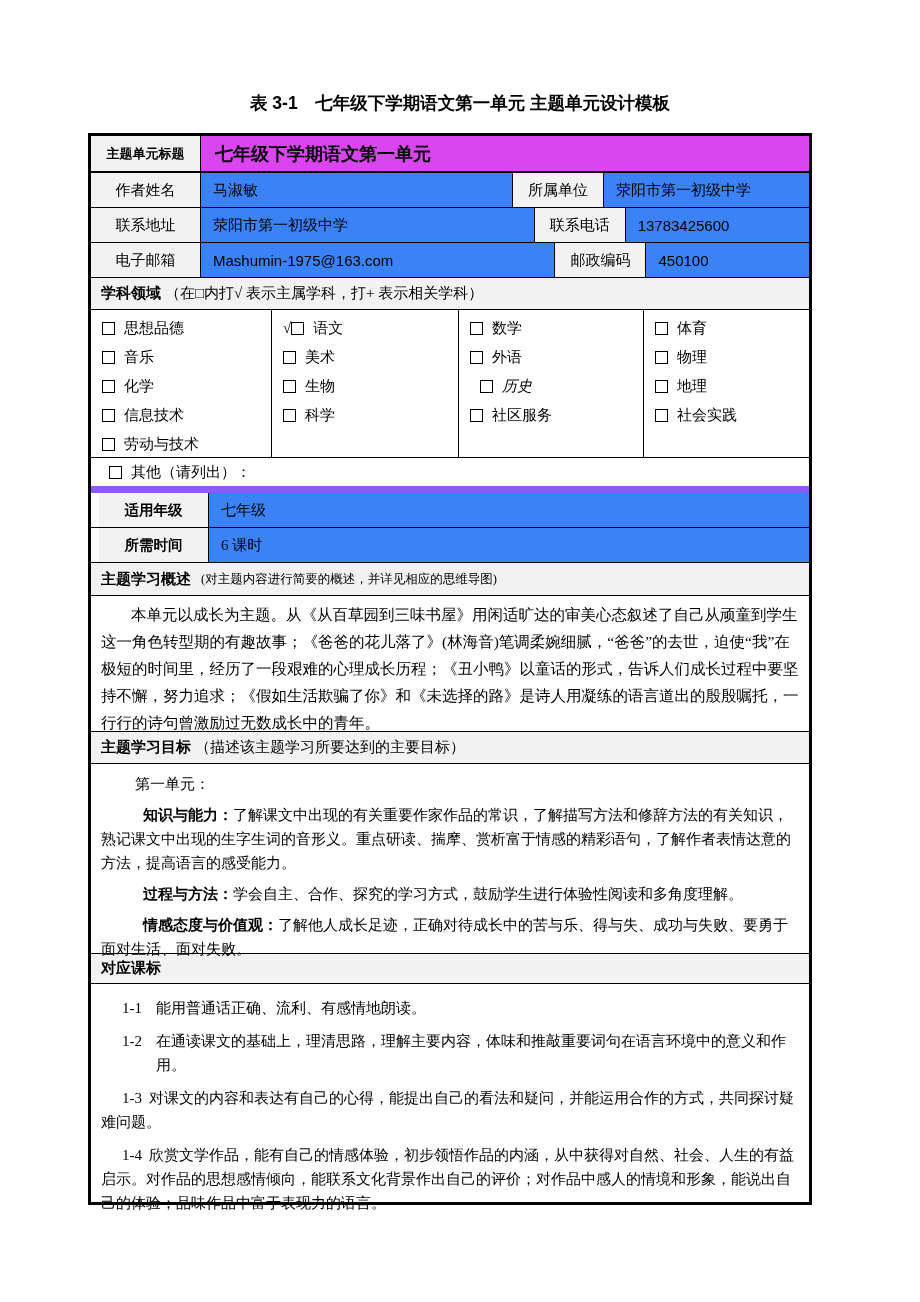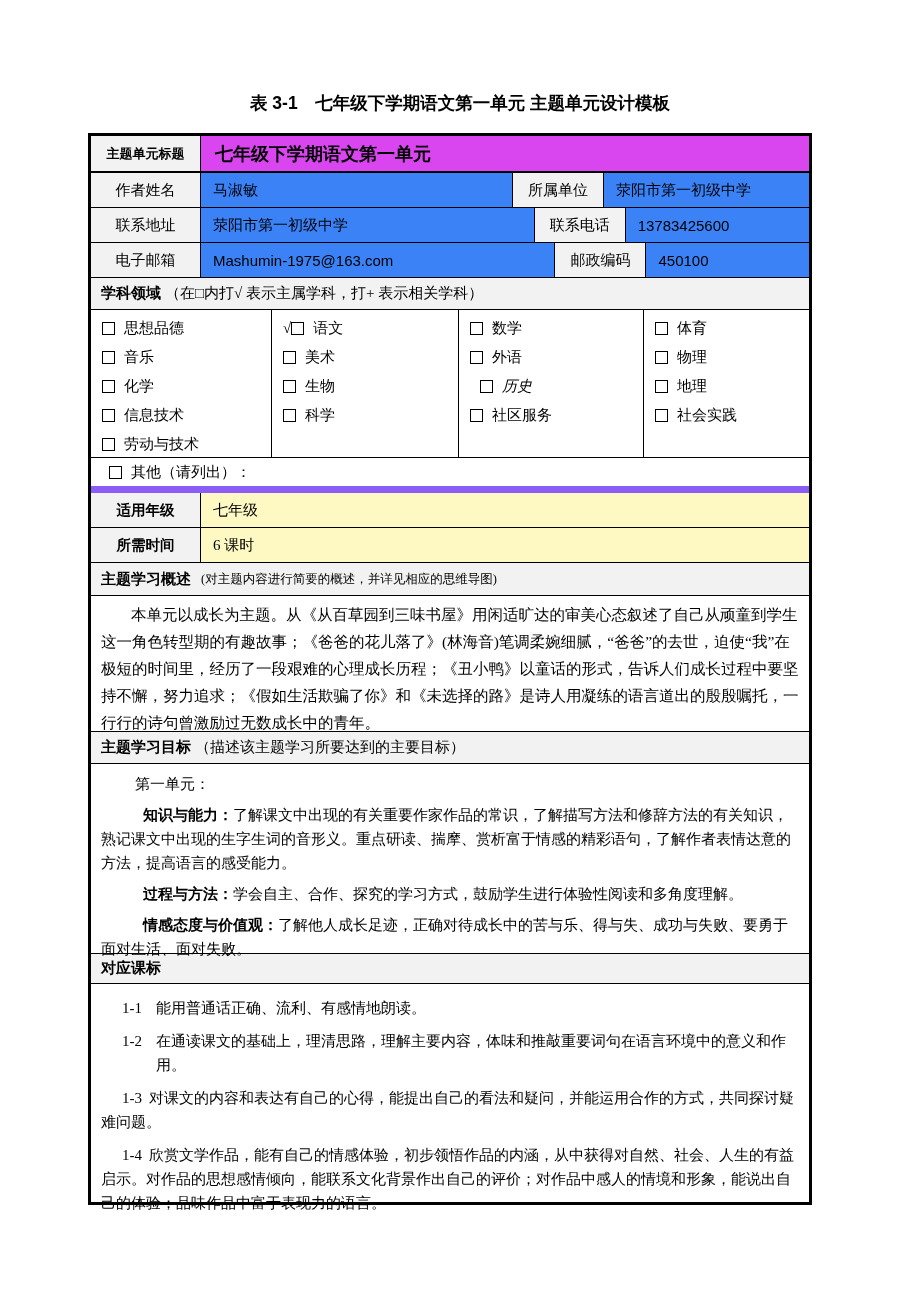--- a/index.html
+++ b/index.html
@@ -16,21 +16,21 @@
   .lab { background: #f2f2f2; display: flex; align-items: center; justify-content: center;
     border-right: 1px solid #000; }
   .lab.small-sans { font-family: "Liberation Sans", sans-serif; font-weight: bold; font-size: 13px; }
   .lab.serif { font-size: 15px; }
   .lab.sans-b { font-family: "Liberation Sans", sans-serif; font-weight: bold; font-size: 14.5px; }
   .w-lab1 { width: 110px; flex: 0 0 110px; }
   .w-val1 { width: 254px; flex: 0 0 254px; }
   .w-lab2 { width: 91px; flex: 0 0 91px; }
   .val { background: #3b82f6; display: flex; align-items: center; padding-left: 12px;
     font-size: 15px; flex: 1 1 auto; }
-  .val.white { background: #fef9c3; }
+  .val.white { background: #3b82f6; }
   .val.latin { font-family: "Liberation Sans", sans-serif; font-size: 15px; }
   .val.borr { border-right: 1px solid #000; }
   .unit-title-val { background: #d946ef; display: flex; align-items: center; padding-left: 14px;
     flex: 1 1 auto; font-family: "Liberation Sans", sans-serif; font-weight: bold; font-size: 18px; }
   .sec { background: #f2f2f2; display: flex; align-items: center; padding-left: 10px; }
   .sec .sec-b { font-family: "Liberation Sans", sans-serif; font-weight: bold; font-size: 15px; }
   .sec-subject { height: 32px; }
   .sec .note { font-size: 15px; margin-left: 4px; }
   .sec .note-sm { font-size: 12.5px; margin-left: 10px; }
   .sec-ov { height: 33px; }
@@ -43,21 +43,21 @@
   .c1 { width: 187px; flex: 0 0 187px; }
   .c2 { width: 185px; flex: 0 0 185px; }
   .c3 { flex: 1 1 auto; }
   .subj-item { height: 29px; display: flex; align-items: center; padding-left: 11px; font-size: 15px; }
   .subj-item.indent { padding-left: 21px; font-style: italic; }
   .box { display: inline-block; width: 13px; height: 13px; border: 1.5px solid #000;
     margin-right: 9px; flex: 0 0 auto; }
   .chk-prefix { font-size: 15px; }
   .other-row { height: 35px; display: flex; align-items: center; padding-left: 18px;
     background: #fff; border-bottom: 7px solid #8b5cf6; font-size: 15px; text-align: right; }
-  .r-meta { height: 35px; }
+  .r-meta { height: 35px; padding-left: 8px; }
   .ov-body { background: #fff; border-bottom: 1px solid #000; padding: 5px 10px 4px;
     font-size: 15.5px; line-height: 27px; text-indent: 30px; height: 136px; }
   .goal-body { background: #fff; border-bottom: 1px solid #000; padding: 8px 10px 6px; height: 190px; }
   .goal-intro { text-indent: 34px; line-height: 24px; font-size: 15px; }
   .goal-p { text-indent: 42px; margin-top: 7px; line-height: 24px; font-size: 15px; }
   .glabel { font-family: "Liberation Sans", sans-serif; font-weight: bold; font-size: 15px; }
   .std-body { background: #fff; padding: 12px 10px 0; height: 218px; font-size: 15px; }
   .std-hang { padding-left: 55px; line-height: 24px; margin-bottom: 9px; }
   .std-hang .num { display: inline-block; width: 34px; margin-left: -34px; }
   .std-flow { text-indent: 21px; line-height: 24px; margin-bottom: 9px; }

